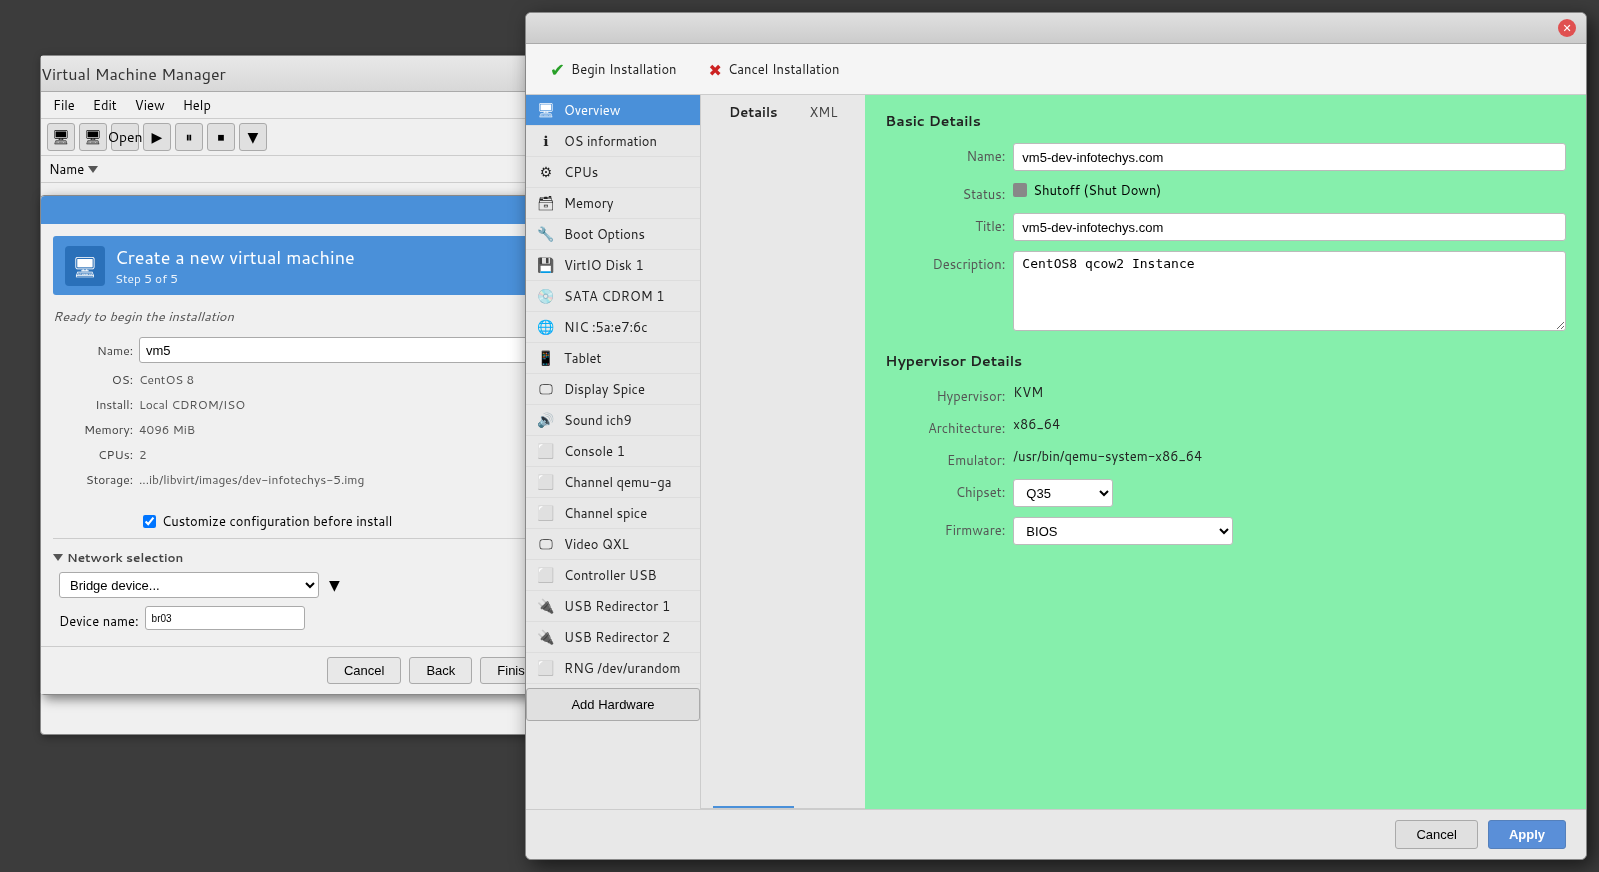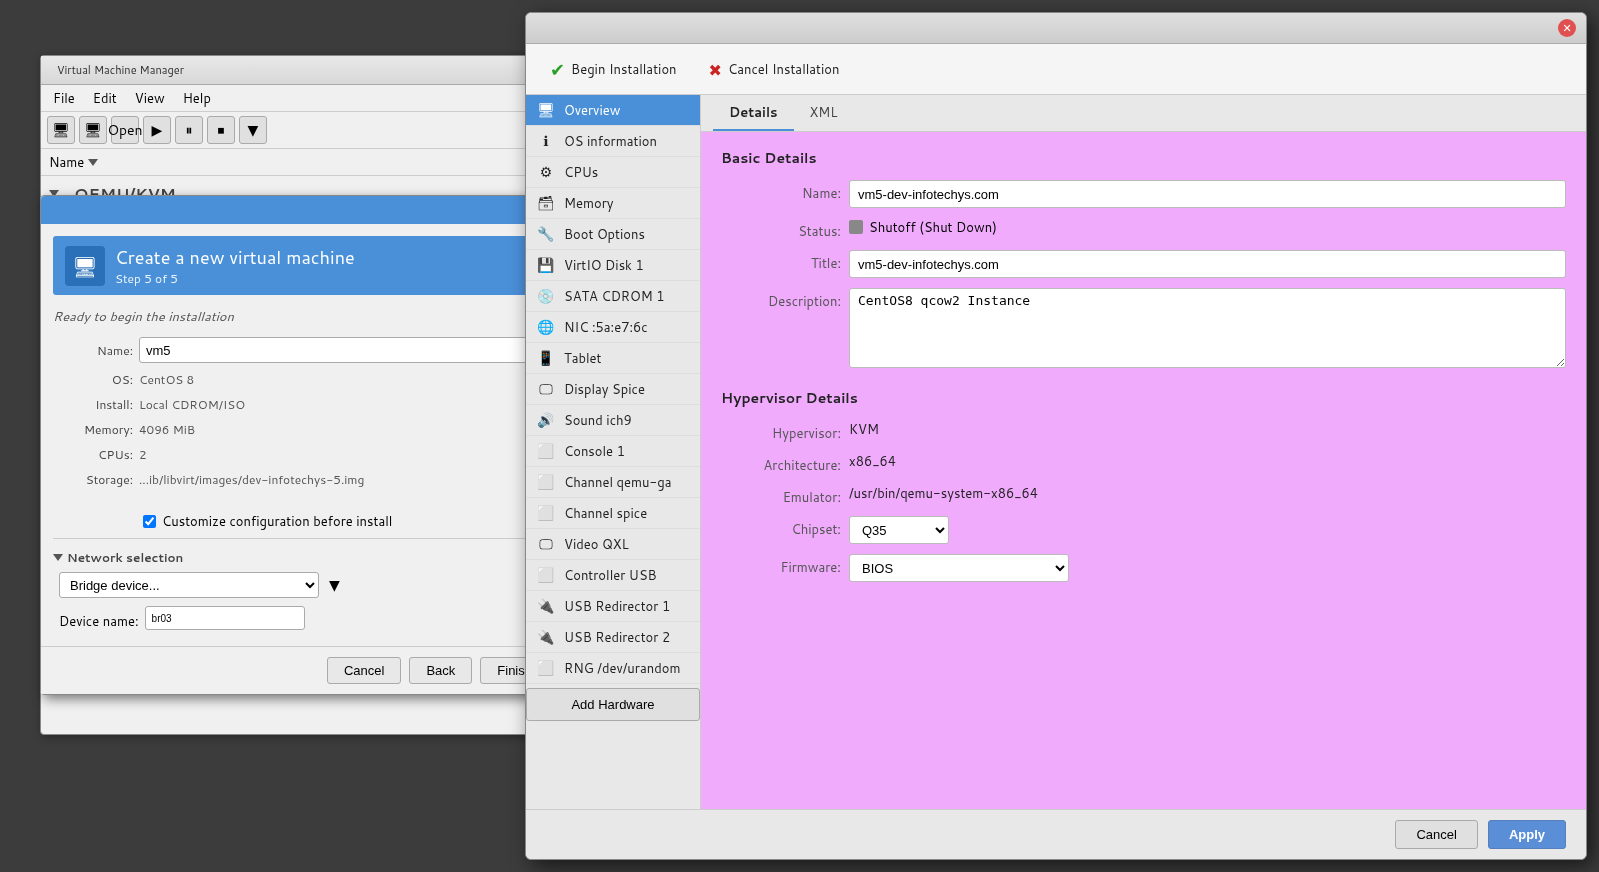--- a/index.html
+++ b/index.html
@@ -21,25 +21,25 @@
       width: 520px;
       height: 680px;
       background: #f0f0f0;
       border: 1px solid #888;
       border-radius: 4px;
       box-shadow: 2px 2px 8px rgba(0,0,0,0.4);
     }
     .bg-window-titlebar {
       background: linear-gradient(to bottom, #e8e8e8, #d8d8d8);
       border-bottom: 1px solid #aaa;
-      padding: 6px 16px;
+      padding: 6px 0;
       display: flex;
       align-items: center;
       gap: 8px;
-      font-size: 11px;
+      font-size: 16px;
       color: #333;
     }
     .bg-menubar {
       display: flex;
       gap: 2px;
       padding: 2px 4px;
       background: #f0f0f0;
       border-bottom: 1px solid #ccc;
     }
     .bg-menubar span {
@@ -352,23 +352,23 @@
       align-items: center;
       justify-content: center;
       font-size: 14px;
       flex-shrink: 0;
     }
 
     
     .main-content {
       flex: 1;
       display: flex;
-      flex-direction: column;
+      flex-direction: row;
       overflow: hidden;
-      background: #f0abfc;
+      background: #86efac;
     }
 
     .tabs-bar {
       display: flex;
       background: #e8e8e8;
       border-bottom: 1px solid #ccc;
       padding: 0 12px;
     }
     .tab {
       padding: 8px 16px;

